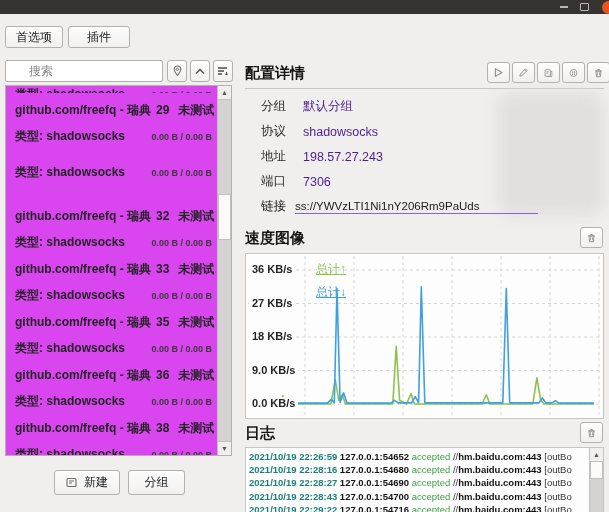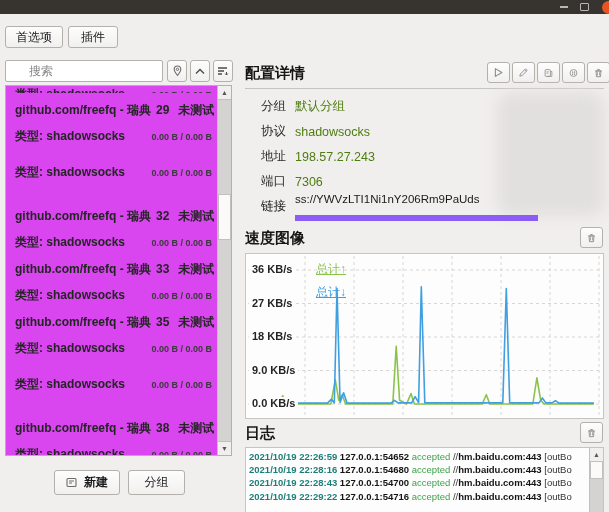--- a/index.html
+++ b/index.html
@@ -25,21 +25,21 @@
   .btn{
     display:inline-flex;align-items:center;justify-content:center;gap:4px;
     background:linear-gradient(#fdfdfd,#f1f0ef);
     border:1px solid #b4b1ad;border-radius:3px;
     font-size:12px;color:#1a1a1a;box-sizing:border-box;cursor:default;
   }
   .tool-btn{width:23px;height:21px;color:#8d8a86;}
   .tool-btn svg{display:block;}
   
   .btn-prefs{position:absolute;left:5px;top:26px;width:58px;height:22px;}
-  .btn-plugins{position:absolute;left:68px;top:26px;width:50px;height:22px;}
+  .btn-plugins{position:absolute;left:68px;top:26px;width:62px;height:22px;}
   
   .search-input{position:absolute;left:5px;top:60px;width:158px;height:22px;box-sizing:border-box;
     border:1px solid #b4b1ad;border-radius:2px;background:#fff;font-size:12px;padding:0 23px;
     font-family:inherit;color:#1a1a1a;}
   .search-input::placeholder{color:#888;}
   .sbtn{position:absolute;top:60px;width:20px;height:22px;}
   .sbtn-pin{left:167px;}
   .sbtn-up{left:190px;}
   .sbtn-sort{left:213px;}
   
@@ -58,37 +58,37 @@
   .meta .traffic{font-size:9px;font-weight:700;color:#3a3a3a;}
   
   .vscroll{position:absolute;top:0;right:0;width:13px;bottom:0;background:#d5d3d1;border-left:1px solid #c2c0be;}
   .scroll-btn{position:absolute;left:0;width:13px;height:13px;background:#f1efed;
     display:flex;align-items:center;justify-content:center;font-size:7px;color:#5a5755;}
   .scroll-up{top:0;border-bottom:1px solid #c2c0be;}
   .scroll-down{bottom:0;border-top:1px solid #c2c0be;}
   .scroll-thumb{position:absolute;left:0;width:13px;background:#fbfaf9;border:1px solid #c2c0be;box-sizing:border-box;}
   .conn-thumb{top:108px;height:46px;}
   
-  .btn-new{position:absolute;left:54px;top:470px;width:66px;height:25px;font-weight:700;gap:7px;}
+  .btn-new{position:absolute;left:54px;top:470px;width:66px;height:25px;font-weight:400;gap:7px;}
   .btn-group{position:absolute;left:128px;top:470px;width:57px;height:25px;}
   .mini-icon{color:#6f6c68;display:inline-flex;}
   
   .section-title{position:absolute;font-size:15px;font-weight:700;color:#161616;}
   .t-details{left:245px;top:64px;}
   .t-speed{left:245px;top:229px;}
   .t-log{left:245px;top:424px;}
   .header-btns{position:absolute;left:487px;top:62px;display:flex;gap:2px;}
   .divider{position:absolute;left:245px;top:88px;width:359px;height:1px;background:#c6c4c1;}
   .detail-rows{position:absolute;left:261px;top:94px;width:280px;}
   .drow{height:25px;display:flex;align-items:center;gap:9px;font-size:12.5px;}
   .drow .dlabel{color:#2c2c2c;}
-  .drow .dvalue{color:#4d7c0f;}
+  .drow .dvalue{color:#4c1d95;margin-left:8px;}
   .link-row{height:25px;display:flex;align-items:center;gap:9px;font-size:12.5px;}
-  .link-value{display:inline-block;width:243px;border-bottom:6px solid #8b5cf6;
-    font-size:11.5px;color:#1a1a1a;white-space:nowrap;overflow:hidden;padding-bottom:10px;}
+  .link-value{display:inline-block;width:243px;border-bottom:1px solid #8b5cf6;
+    font-size:11.5px;color:#1a1a1a;white-space:nowrap;overflow:hidden;padding-bottom:1px;}
   .blur-blob{position:absolute;left:497px;top:92px;width:108px;height:124px;
     background:#e2e0de;border-radius:16px;filter:blur(7px);}
   .trash-speed{position:absolute;left:580px;top:227px;}
   .trash-log{position:absolute;left:580px;top:422px;}
   
   .chart-box{position:absolute;left:245px;top:253px;width:359px;height:166px;box-sizing:border-box;
     background:#fdfdfd;border:1px solid #c6c4c1;}
   .chart-box svg{position:absolute;left:0;top:0;}
   .ytick{position:absolute;left:3px;background:#fdfdfd;padding:0 3px;
     font-size:11px;font-weight:700;color:#242424;white-space:nowrap;}
@@ -184,20 +184,21 @@
 
   <div class="conn-item">
     <div class="conn-title"><span class="nm">github.com/freefq - 瑞典</span><span class="num">35</span><span class="status">未测试</span></div>
     <div class="meta">
       <span class="type"><span class="tl">类型:</span> <span class="tv">shadowsocks</span></span>
       <span class="traffic">0.00 B / 0.00 B</span>
     </div>
   </div>
 
   <div class="conn-item">
+    <div class="conn-title"><span class="nm">github.com/freefq - 瑞典</span><span class="num">36</span><span class="status">未测试</span></div>
     <div class="meta">
       <span class="type"><span class="tl">类型:</span> <span class="tv">shadowsocks</span></span>
       <span class="traffic">0.00 B / 0.00 B</span>
     </div>
   </div>
 
   <div class="conn-item">
     <div class="conn-title"><span class="nm">github.com/freefq - 瑞典</span><span class="num">38</span><span class="status">未测试</span></div>
     <div class="meta">
       <span class="type"><span class="tl">类型:</span> <span class="tv">shadowsocks</span></span>
@@ -332,20 +333,21 @@
       <path d="M4.3 5v4M6.7 5v4" stroke="currentColor" stroke-width="0.9"></path>
     </svg>
 </button>
 
 <div class="log-box">
   <div class="log-lines" id="log-lines">
   <div class="log-line"><span class="lg-ts">2021/10/19 22:26:59</span> <span class="lg-ip">127.0.0.1:54652</span> <span class="lg-ok">accepted</span> <span class="lg-sep">//</span><span class="lg-host">hm.baidu.com:443</span> <span class="lg-tail">[outBo</span></div>
 
   <div class="log-line"><span class="lg-ts">2021/10/19 22:28:16</span> <span class="lg-ip">127.0.0.1:54680</span> <span class="lg-ok">accepted</span> <span class="lg-sep">//</span><span class="lg-host">hm.baidu.com:443</span> <span class="lg-tail">[outBo</span></div>
 
+  <div class="log-line"><span class="lg-ts">2021/10/19 22:28:27</span> <span class="lg-ip">127.0.0.1:54690</span> <span class="lg-ok">accepted</span> <span class="lg-sep">//</span><span class="lg-host">hm.baidu.com:443</span> <span class="lg-tail">[outBo</span></div>
 
   <div class="log-line"><span class="lg-ts">2021/10/19 22:28:43</span> <span class="lg-ip">127.0.0.1:54700</span> <span class="lg-ok">accepted</span> <span class="lg-sep">//</span><span class="lg-host">hm.baidu.com:443</span> <span class="lg-tail">[outBo</span></div>
 
   <div class="log-line"><span class="lg-ts">2021/10/19 22:29:22</span> <span class="lg-ip">127.0.0.1:54716</span> <span class="lg-ok">accepted</span> <span class="lg-sep">//</span><span class="lg-host">hm.baidu.com:443</span> <span class="lg-tail">[outBo</span></div>
 </div>
   <div class="vscroll">
     <div class="scroll-btn scroll-up">▲</div>
     <div class="scroll-thumb log-thumb"></div>
   </div>
 </div>

